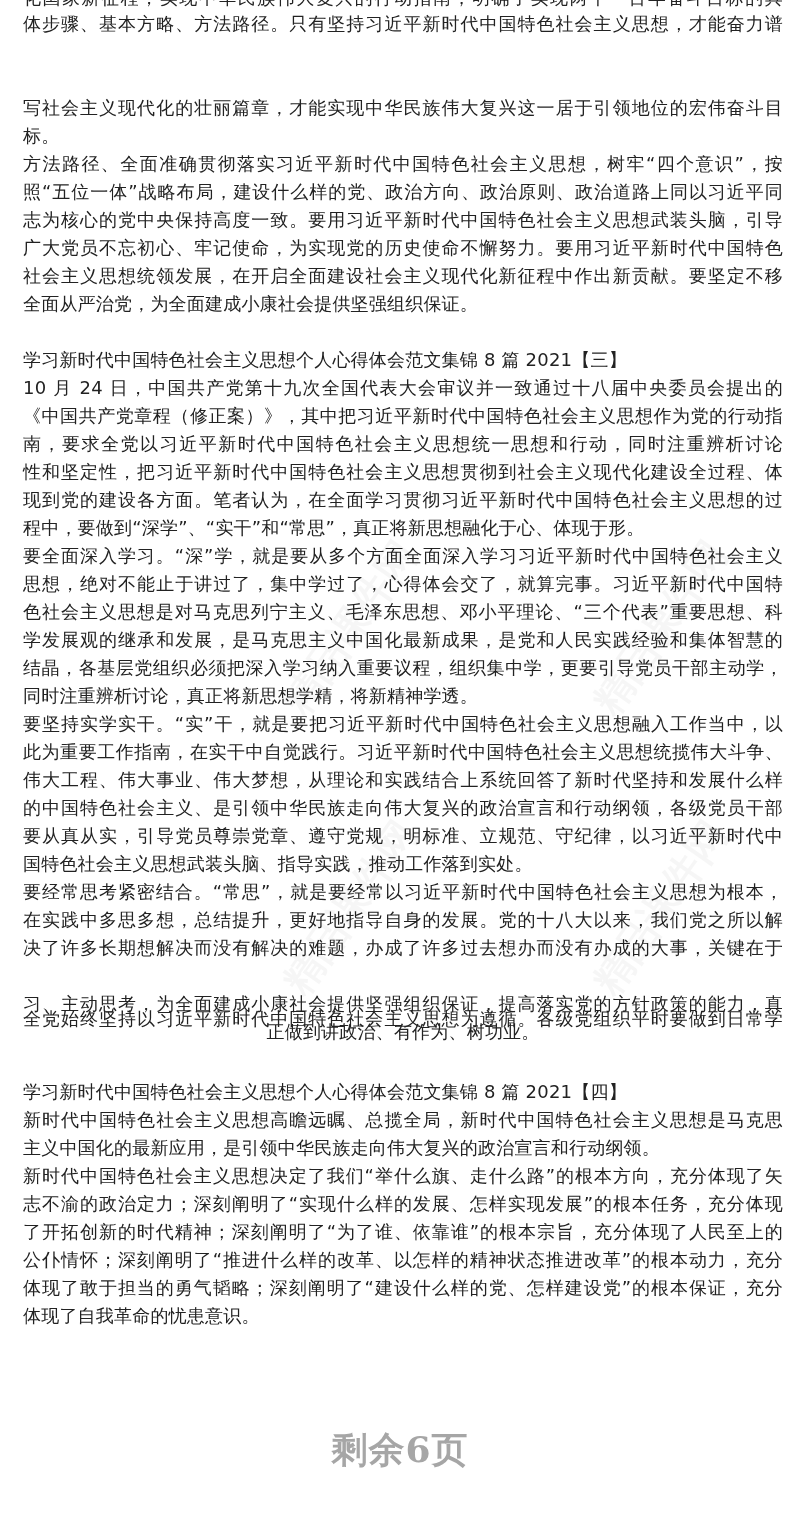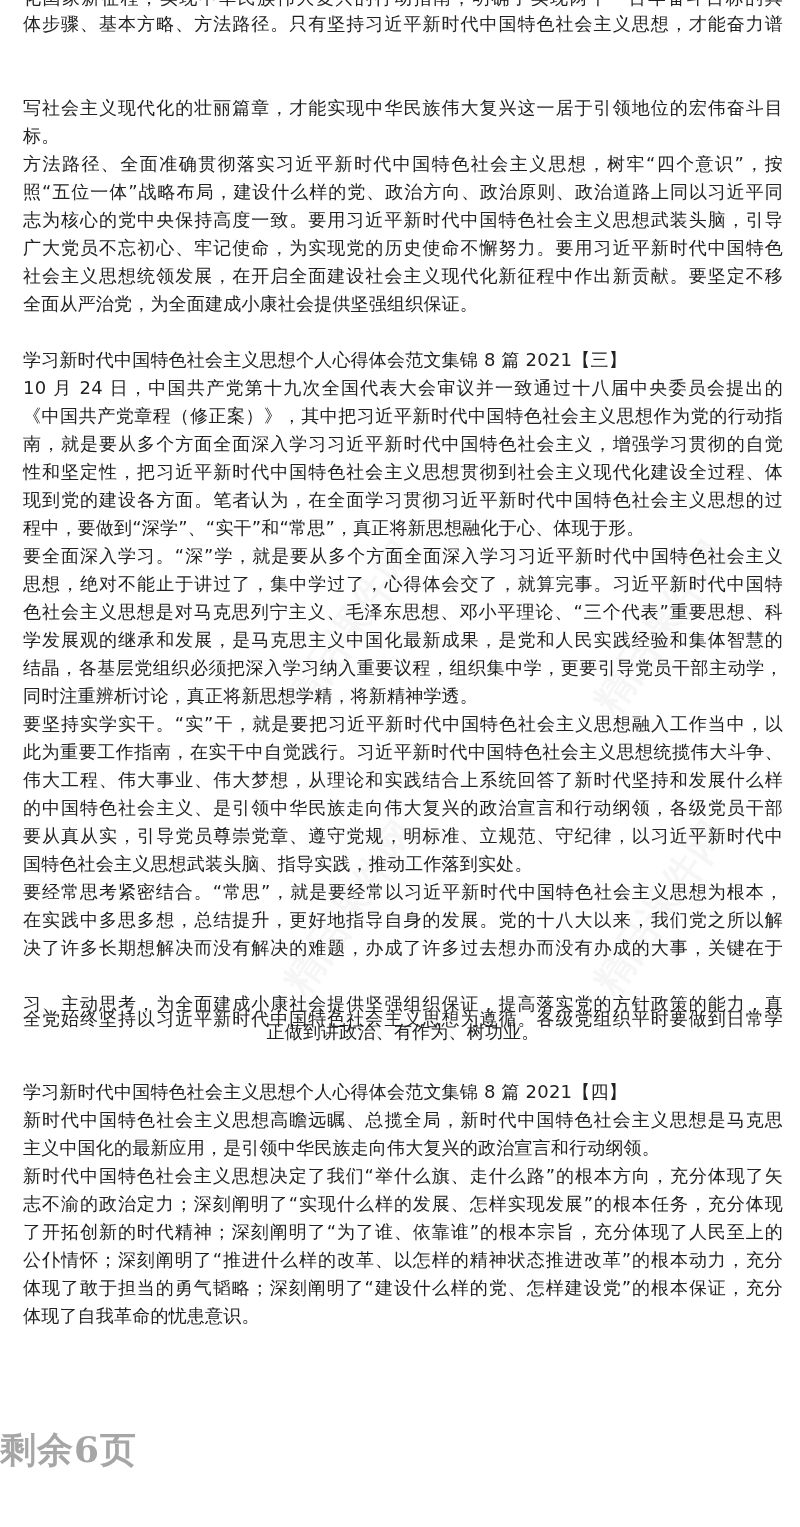--- a/index.html
+++ b/index.html
@@ -16,21 +16,21 @@
     letter-spacing: 0.2px;
   }
   .line.justify { text-align: justify; text-align-last: justify; }
   .cut { top: -16px; }
   .watermark {
     position: absolute; color: rgba(0,0,0,0.035); font-size: 40px; font-weight: bold;
     transform: rotate(-55deg); white-space: nowrap; pointer-events: none;
   }
   .more-banner {
     position: absolute; left: 0; top: 1420px; width: 800px; height: 60px;
-    display: flex; justify-content: flex-start; align-items: center; gap: 46px;
+    display: flex; justify-content: center; align-items: center; gap: 46px;
     font-family: "DejaVu Serif", "Liberation Serif", serif;
     font-weight: bold; font-size: 36px; color: #a6a6a6; letter-spacing: 1px;
   }
 </style>
 </head>
 <body>
 
 <div class="page">
   <div class="line justify cut">化国家新征程，实现中华民族伟大复兴的行动指南，明确了实现两个一百年奋斗目标的具</div>
   <div id="lines">
@@ -39,21 +39,21 @@
       <div class="line" style="top: 122px;">标。</div>
       <div class="line justify" style="top: 150px;">方法路径、全面准确贯彻落实习近平新时代中国特色社会主义思想，树牢“四个意识”，按</div>
       <div class="line justify" style="top: 178px;">照“五位一体”战略布局，建设什么样的党、政治方向、政治原则、政治道路上同以习近平同</div>
       <div class="line justify" style="top: 206px;">志为核心的党中央保持高度一致。要用习近平新时代中国特色社会主义思想武装头脑，引导</div>
       <div class="line justify" style="top: 234px;">广大党员不忘初心、牢记使命，为实现党的历史使命不懈努力。要用习近平新时代中国特色</div>
       <div class="line justify" style="top: 262px;">社会主义思想统领发展，在开启全面建设社会主义现代化新征程中作出新贡献。要坚定不移</div>
       <div class="line" style="top: 290px;">全面从严治党，为全面建成小康社会提供坚强组织保证。</div>
       <div class="line" style="top: 346px;">学习新时代中国特色社会主义思想个人心得体会范文集锦 8 篇 2021【三】</div>
       <div class="line justify" style="top: 374px;">10 月 24 日，中国共产党第十九次全国代表大会审议并一致通过十八届中央委员会提出的</div>
       <div class="line justify" style="top: 402px;">《中国共产党章程（修正案）》，其中把习近平新时代中国特色社会主义思想作为党的行动指</div>
-      <div class="line justify" style="top: 430px;">南，就是要从多个方面全面深入学习习近平新时代中国特色社会主义，增强学习贯彻的自觉</div>
+      <div class="line justify" style="top: 430px;">南，要求全党以习近平新时代中国特色社会主义思想统一思想和行动，同时注重辨析讨论</div>
       <div class="line justify" style="top: 458px;">性和坚定性，把习近平新时代中国特色社会主义思想贯彻到社会主义现代化建设全过程、体</div>
       <div class="line justify" style="top: 486px;">现到党的建设各方面。笔者认为，在全面学习贯彻习近平新时代中国特色社会主义思想的过</div>
       <div class="line" style="top: 514px;">程中，要做到“深学”、“实干”和“常思”，真正将新思想融化于心、体现于形。</div>
       <div class="line justify" style="top: 542px;">要全面深入学习。“深”学，就是要从多个方面全面深入学习习近平新时代中国特色社会主义</div>
       <div class="line justify" style="top: 570px;">思想，绝对不能止于讲过了，集中学过了，心得体会交了，就算完事。习近平新时代中国特</div>
       <div class="line justify" style="top: 598px;">色社会主义思想是对马克思列宁主义、毛泽东思想、邓小平理论、“三个代表”重要思想、科</div>
       <div class="line justify" style="top: 626px;">学发展观的继承和发展，是马克思主义中国化最新成果，是党和人民实践经验和集体智慧的</div>
       <div class="line justify" style="top: 654px;">结晶，各基层党组织必须把深入学习纳入重要议程，组织集中学，更要引导党员干部主动学，</div>
       <div class="line" style="top: 682px;">同时注重辨析讨论，真正将新思想学精，将新精神学透。</div>
       <div class="line justify" style="top: 710px;">要坚持实学实干。“实”干，就是要把习近平新时代中国特色社会主义思想融入工作当中，以</div>

